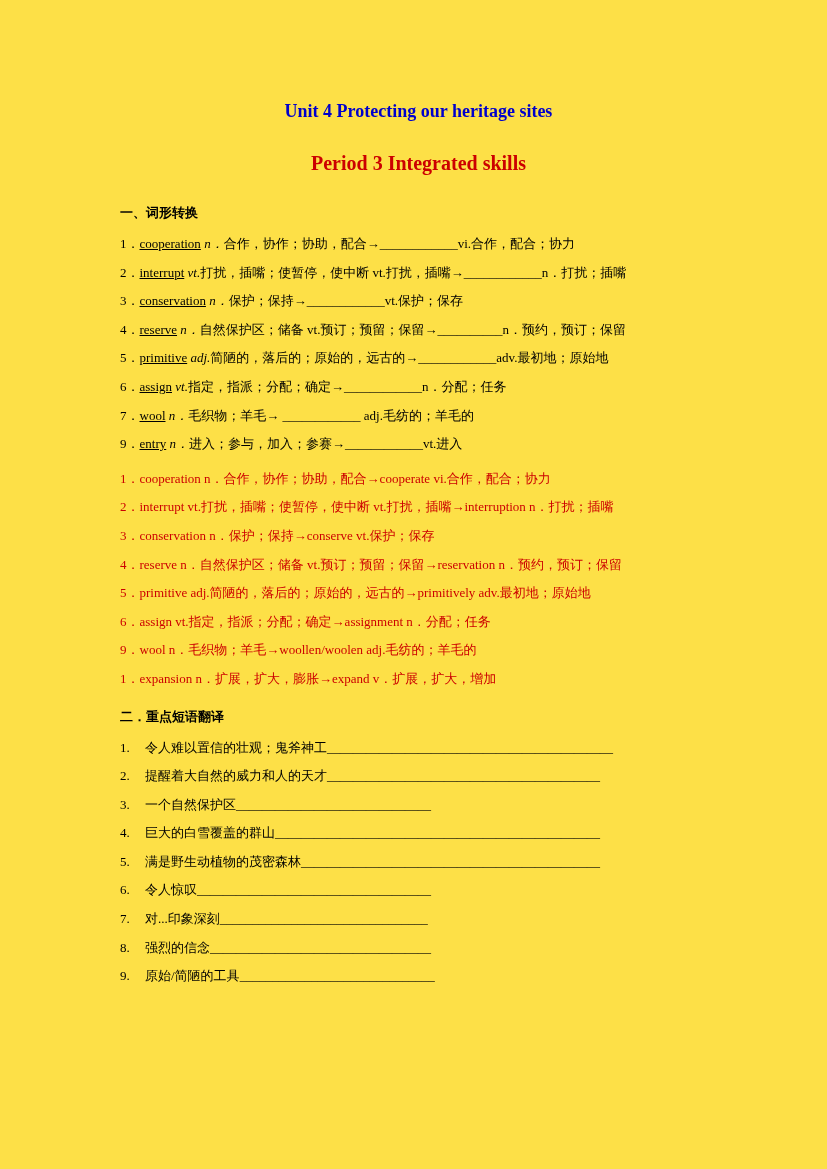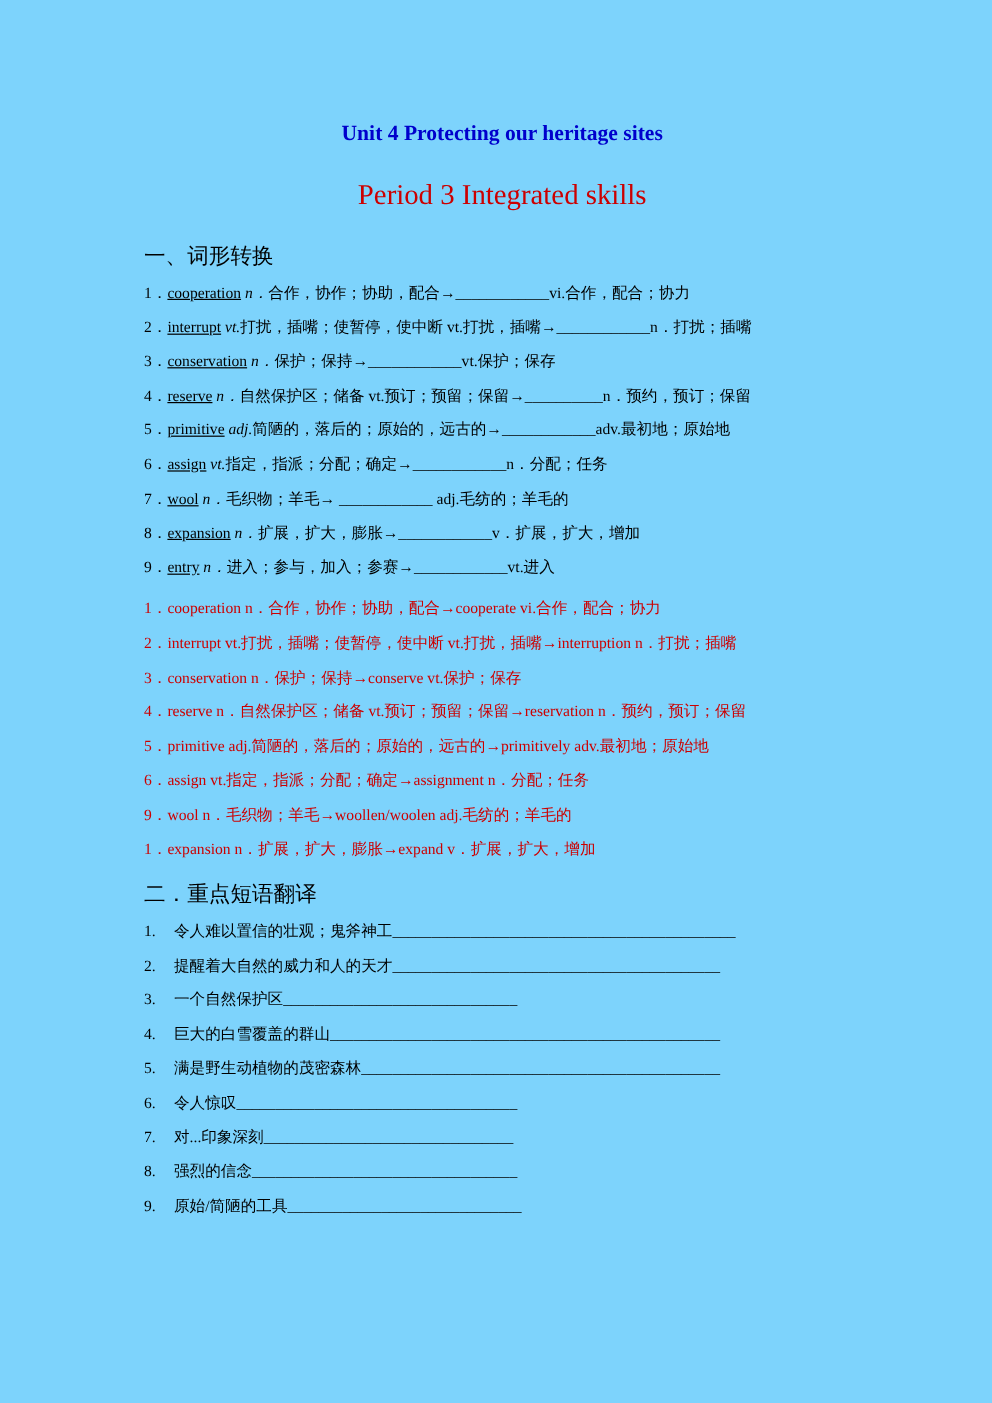--- a/index.html
+++ b/index.html
@@ -2,41 +2,41 @@
 <html style="--title-blue: #0000cc; --accent-red: #cc0000;"><head>
 <meta charset="utf-8">
 <title>Document</title>
 <style>
   * { margin:0; padding:0; box-sizing:border-box; }
   html, body { background:#ffffff; }
   .page {
     position:relative;
     width:827px; height:1169px;
     margin:0 auto;
-    background:#7dd3fc;
+    background:#fde047;
     overflow:hidden;
     font-family:"Liberation Serif","DejaVu Serif",serif;
     color:#000;
   }
   .content { padding:100px 110px 0 120px; }
   .title {
     text-align:center;
     font-size:18px; font-weight:bold;
     color:var(--title-blue,#0000cc);
     line-height:22px;
   }
   .subtitle {
     text-align:center;
-    font-size:24px; font-weight:normal;
+    font-size:20px; font-weight:bold;
     color:var(--accent-red,#cc0000);
     line-height:22px;
     margin-top:30px;
   }
   .heading {
-    font-size:18px; font-weight:normal;
+    font-size:13px; font-weight:bold;
     line-height:22px;
     margin-top:28px;
     color:#000;
   }
   .qlist, .alist, .plist { margin-top:6px; }
   .q, .a, .p-item {
     font-size:13px;
     line-height:28.6px;
     white-space:nowrap;
   }
@@ -65,21 +65,20 @@
       <p class="heading">一、词形转换</p>
 
       <div class="qlist">
         <p class="q"><span class="num">1．</span><span class="word">cooperation</span><span class="pos"> n．</span><span class="body">合作，协作；协助，配合→____________vi.合作，配合；协力</span></p>
         <p class="q"><span class="num">2．</span><span class="word">interrupt</span><span class="pos"> vt.</span><span class="body">打扰，插嘴；使暂停，使中断 vt.打扰，插嘴→____________n．打扰；插嘴</span></p>
         <p class="q"><span class="num">3．</span><span class="word">conservation</span><span class="pos"> n．</span><span class="body">保护；保持→____________vt.保护；保存</span></p>
         <p class="q"><span class="num">4．</span><span class="word">reserve</span><span class="pos"> n．</span><span class="body">自然保护区；储备 vt.预订；预留；保留→__________n．预约，预订；保留</span></p>
         <p class="q"><span class="num">5．</span><span class="word">primitive</span><span class="pos"> adj.</span><span class="body">简陋的，落后的；原始的，远古的→____________adv.最初地；原始地</span></p>
         <p class="q"><span class="num">6．</span><span class="word">assign</span><span class="pos"> vt.</span><span class="body">指定，指派；分配；确定→____________n．分配；任务</span></p>
         <p class="q"><span class="num">7．</span><span class="word">wool</span><span class="pos"> n．</span><span class="body">毛织物；羊毛→ ____________ adj.毛纺的；羊毛的</span></p>
-        <p class="q"><span class="num">8．</span><span class="word">expansion</span><span class="pos"> n．</span><span class="body">扩展，扩大，膨胀→____________v．扩展，扩大，增加</span></p>
         <p class="q"><span class="num">9．</span><span class="word">entry</span><span class="pos"> n．</span><span class="body">进入；参与，加入；参赛→____________vt.进入</span></p>
       </div>
 
 
       <div class="alist">
         <p class="a">1．cooperation n．合作，协作；协助，配合→cooperate vi.合作，配合；协力</p>
         <p class="a">2．interrupt vt.打扰，插嘴；使暂停，使中断 vt.打扰，插嘴→interruption n．打扰；插嘴</p>
         <p class="a">3．conservation n．保护；保持→conserve vt.保护；保存</p>
         <p class="a">4．reserve n．自然保护区；储备 vt.预订；预留；保留→reservation n．预约，预订；保留</p>
         <p class="a">5．primitive adj.简陋的，落后的；原始的，远古的→primitively adv.最初地；原始地</p>

